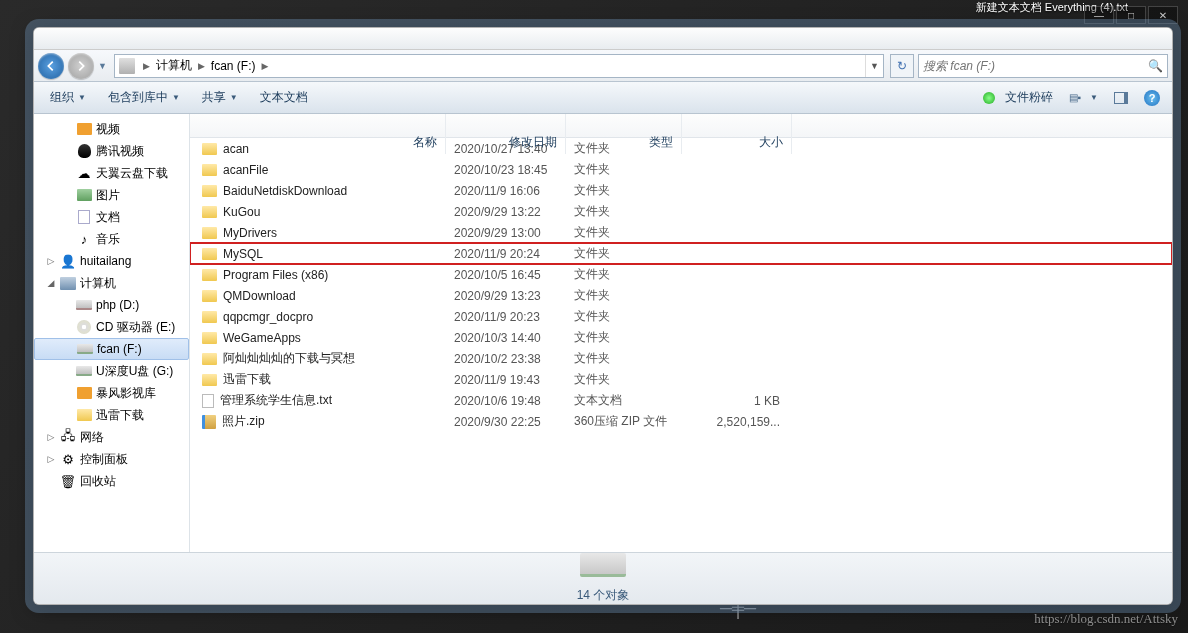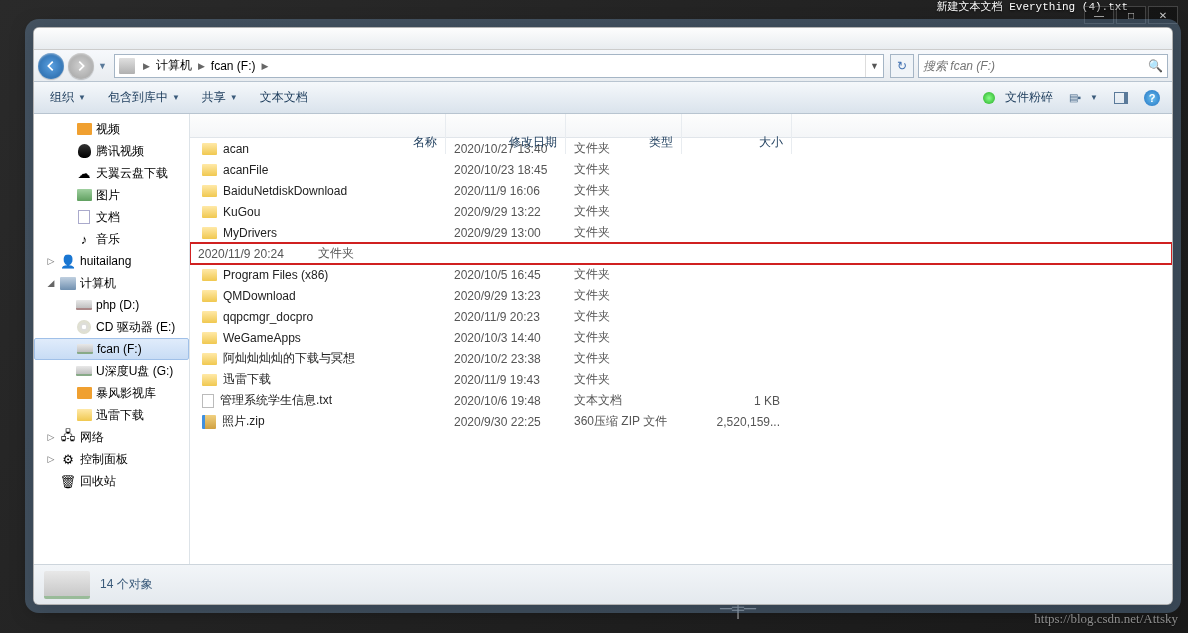--- a/index.html
+++ b/index.html
@@ -1,19 +1,19 @@
 <!DOCTYPE html>
 <html><head>
 <meta charset="utf-8">
 <style>
 * { box-sizing: border-box; margin: 0; padding: 0; font-family: "Microsoft YaHei", "Segoe UI", Tahoma, sans-serif; }
 body { background: #1a1a1a; width: 1188px; height: 633px; position: relative; overflow: hidden; }
 
 .desktop-bg { position: absolute; inset: 0; background: linear-gradient(135deg, #2a2a2a 0%, #1a1a1a 100%); }
-.desktop-text { position: absolute; top: 0; right: 60px; color: #fff; font-size: 11px; text-align: center; line-height: 1.3; text-shadow: 0 1px 2px rgba(0,0,0,.8); font-family: Liberation Mono, monospace; }
+.desktop-text { position: absolute; top: 0; right: 60px; color: #fff; font-size: 11px; text-align: center; line-height: 1.3; text-shadow: 0 1px 2px rgba(0,0,0,.8); }
 .desktop-min-icons { position: absolute; top: 6px; right: 10px; display: flex; gap: 2px; }
 .desktop-min-icons div { width: 30px; height: 18px; background: rgba(0,0,0,.3); border: 1px solid rgba(255,255,255,.2); display: flex; align-items: center; justify-content: center; color: #ccc; font-size: 10px; }
 
 .window { position: absolute; left: 33px; top: 27px; width: 1140px; height: 578px; background: #fff; border: 1px solid rgba(0,0,0,.3); border-radius: 6px; box-shadow: 0 0 0 8px rgba(120,160,200,.35), 0 4px 20px rgba(0,0,0,.5); overflow: hidden; display: flex; flex-direction: column; }
 
 .titlebar { height: 22px; background: linear-gradient(#fdfdfd, #e8ecf0); border-bottom: 1px solid #ccc; }
 
 .navbar { height: 32px; background: linear-gradient(#f7f9fc, #e8ecf0); border-bottom: 1px solid #b8c4d0; display: flex; align-items: center; padding: 0 4px; gap: 4px; }
 .nav-btn { width: 26px; height: 26px; border-radius: 50%; background: radial-gradient(#5aa0e0, #2060a0); display: flex; align-items: center; justify-content: center; color: #fff; cursor: pointer; box-shadow: inset 0 1px 2px rgba(255,255,255,.5), 0 1px 1px rgba(0,0,0,.2); }
 .nav-btn.disabled { background: radial-gradient(#d0d0d0, #a0a0a0); }
@@ -68,21 +68,21 @@
 .col-type { width: 116px; }
 .col-size { width: 110px; text-align: right; }
 
 .file-row { display: flex; height: 21px; align-items: center; font-size: 12px; color: #222; padding: 0; }
 .file-row .c-name { width: 256px; display: flex; align-items: center; gap: 6px; padding-left: 12px; }
 .file-row .c-date { width: 120px; color: #555; padding-left:8px; }
 .file-row .c-type { width: 116px; color: #555; padding-left:8px; }
 .file-row .c-size { width: 110px; text-align: right; color: #555; padding-right:12px; }
 .file-row.highlighted { outline: 2px solid #d02020; outline-offset: -1px; }
 
-.statusbar { height: 40px; background: linear-gradient(#f2f5f8,#e4e9ee); border-top: 1px solid #cdd5dc; display: flex; align-items: center; padding: 0 10px; gap: 10px; font-size: 12px; color: #3a5a7a; }
+.statusbar { height: 52px; background: linear-gradient(#f2f5f8,#e4e9ee); border-top: 1px solid #cdd5dc; display: flex; align-items: center; padding: 0 10px; gap: 10px; font-size: 12px; color: #3a5a7a; flex-direction: column; }
 .status-drive { width: 46px; height: 28px; background: linear-gradient(#e8e8e8,#c8c8c8); border-radius: 2px; border-bottom:3px solid #9b9; }
 
 .watermark { position: absolute; bottom: 6px; right: 10px; color: rgba(220,220,220,.6); font-size: 13px; font-family: Liberation Serif, serif; text-shadow:0 1px 1px rgba(0,0,0,.5); }
 .bg-bottom { position:absolute; bottom:14px; left:720px; color:#aaa; font-size:17px; }
 </style>
 </head>
 <body>
 
 <div class="desktop-bg">
   <div class="desktop-text">新建文本文档 Everything
@@ -319,20 +319,24 @@
           <div class="file-row">
             <div class="c-name">
               <span class="ico-folder"></span>
               <span>MyDrivers</span>
             </div>
             <div class="c-date">2020/9/29 13:00</div>
             <div class="c-type">文件夹</div>
             <div class="c-size"></div>
           </div>
           <div class="file-row highlighted">
+            <div class="c-name">
+              <span class="ico-folder"></span>
+              <span>MySQL</span>
+            </div>
             <div class="c-date">2020/11/9 20:24</div>
             <div class="c-type">文件夹</div>
             <div class="c-size"></div>
           </div>
           <div class="file-row">
             <div class="c-name">
               <span class="ico-folder"></span>
               <span>Program Files (x86)</span>
             </div>
             <div class="c-date">2020/10/5 16:45</div>

